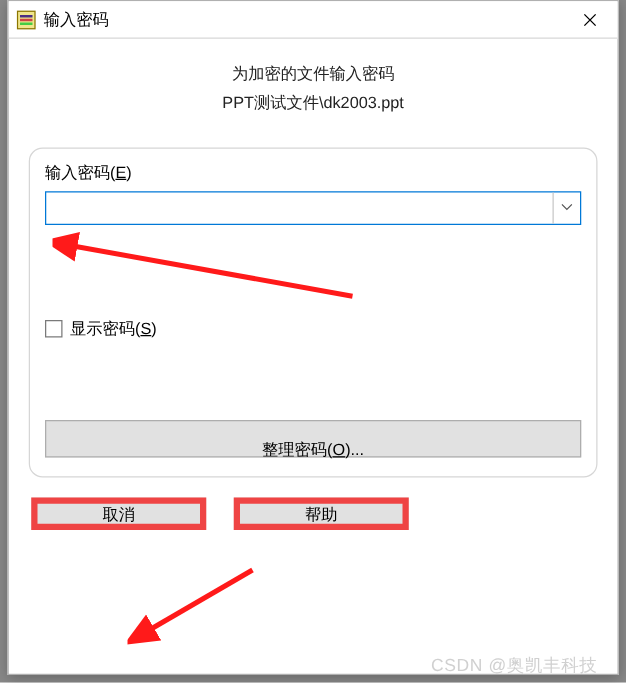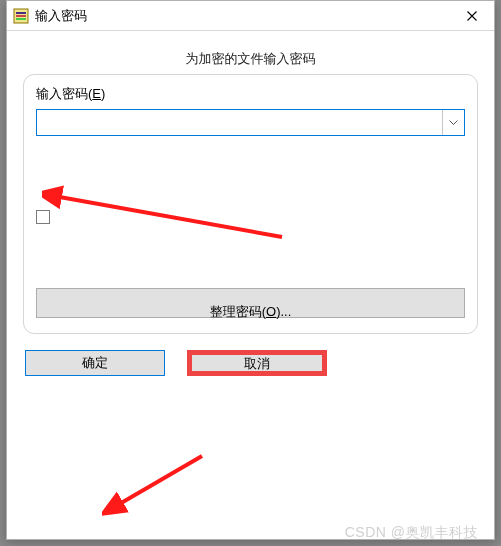--- a/index.html
+++ b/index.html
@@ -53,21 +53,21 @@
   }
   .close-btn svg { width: 10px; height: 10px; }
   .content {
     padding: 16px 16px 14px 16px;
   }
   .info-block {
     text-align: center;
     color: #222;
     line-height: 1.8;
     font-size: 13px;
-    margin-bottom: 4px;
+    margin-bottom: 24px;
   }
   .group {
     border: 1px solid #d6d6d6;
     border-radius: 11px;
     padding: 10px 12px 14px 12px;
     background: #fff;
   }
   .field-label {
     font-size: 13px;
     color: #000;
@@ -181,20 +181,21 @@
       <svg viewBox="0 0 10 10">
         <path d="M0.5 0.5 L9.5 9.5 M9.5 0.5 L0.5 9.5" stroke="#000" stroke-width="1.1" fill="none"></path>
       </svg>
     </div>
   </div>
 
   <div class="content">
 
     <div class="info-block">
       <div>为加密的文件输入密码</div>
+      <div>PPT测试文件\dk2003.ppt</div>
     </div>
 
     <div class="group">
 
       <div class="field-label">
         <span>输入密码(</span><span class="u">E</span><span>)</span>
       </div>
 
       <div class="combo">
         <input type="password" value="" style="">
@@ -202,34 +203,37 @@
           <svg viewBox="0 0 9 6">
             <path d="M0.5 0.5 L4.5 4.5 L8.5 0.5" stroke="#555" stroke-width="1" fill="none"></path>
           </svg>
         </div>
       </div>
 
       <div class="gap-large"></div>
 
       <div class="chk-row">
         <input type="checkbox" class="chk" style="">
+        <span class="chk-label">
+          <span>显示密码(</span><span class="u">S</span><span>)</span>
+        </span>
       </div>
 
       <div class="gap-mid"></div>
 
 
       <button class="org-btn">
         <span>整理密码(</span><span class="u">O</span><span>)...</span>
       </button>
 
     </div>
 
     <div class="bottom">
-      <button class="btn default">确定</button>
       <button class="btn">取消</button>
+      <button class="btn">帮助</button>
     </div>
 
   </div>
 </div>
 
 <svg class="arrow" style="left:42px; top:182px; width:250px; height:60px;">
   <defs>
     <marker id="ah1" markerWidth="10" markerHeight="10" refX="2" refY="3" orient="auto">
       <path d="M0,0 L0,6 L7,3 z" fill="#ff1a1a"></path>
     </marker>

